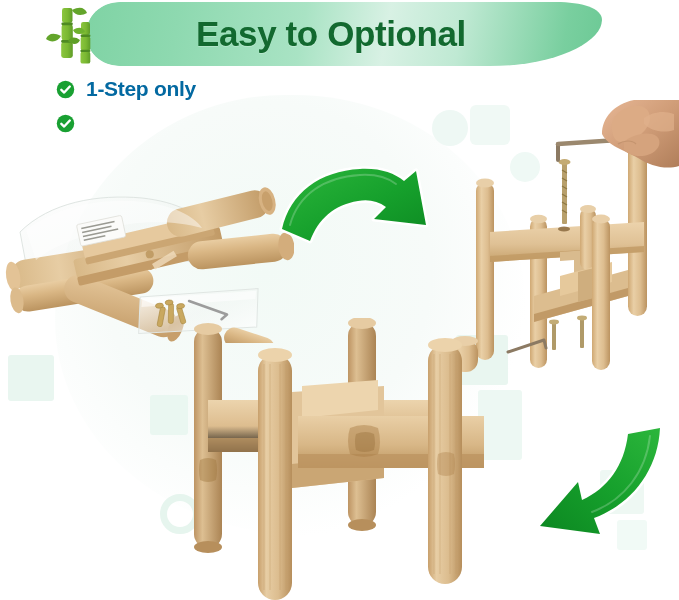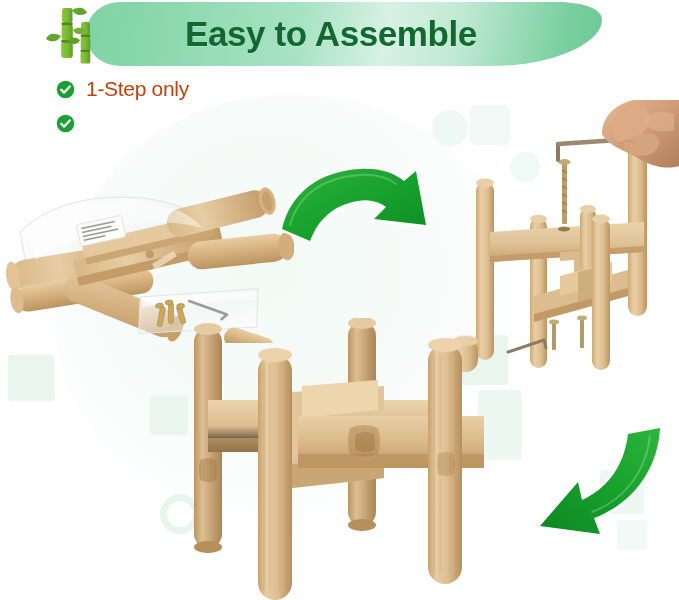--- a/index.html
+++ b/index.html
@@ -61,21 +61,21 @@
   
   .bamboo { position:absolute; left:44px; top:4px; width:64px; height:66px; }
 
   
   .bullets { position:absolute; left:56px; top:76px; width:400px; }
   .bullet { display:flex; align-items:flex-start; margin-bottom:9px; }
   .check {
     flex:0 0 auto; width:19px; height:19px; margin-right:11px; margin-top:4px;
   }
   .bullet-text {
-    color:#c2410c; font-size:21px; font-weight:400;
+    color:#0369a1; font-size:21px; font-weight:700;
     line-height:25px; letter-spacing:-0.3px;
     white-space:pre-line;
   }
 
   
   .photo { position:absolute; }
   .photo-packed  { left:2px;   top:168px; width:292px; height:175px; }
   .photo-partial { left:452px; top:100px; width:227px; height:272px; }
   .photo-done    { left:152px; top:318px; width:336px; height:282px; }
 
@@ -97,21 +97,21 @@
     <div class="sq s4"></div>
     <div class="sq s5"></div>
     <div class="sq s6"></div>
     <div class="sq s7"></div>
     <div class="sq s8"></div>
     <div class="sq s9"></div>
     <div class="ring"></div>
   </div>
 
   <div class="banner"></div>
-  <div class="banner-title">Easy to Assemble</div>
+  <div class="banner-title">Easy to Optional</div>
 
   <svg class="bamboo" viewBox="0 0 64 66">
     <defs>
       <linearGradient id="bamGrad" x1="0" y1="0" x2="1" y2="0">
         <stop offset="0" stop-color="#8cc63f"></stop>
           <stop offset=".55" stop-color="#7ab832"></stop>
           <stop offset="1" stop-color="#5f9c28"></stop>
       </linearGradient>
     </defs>
 

